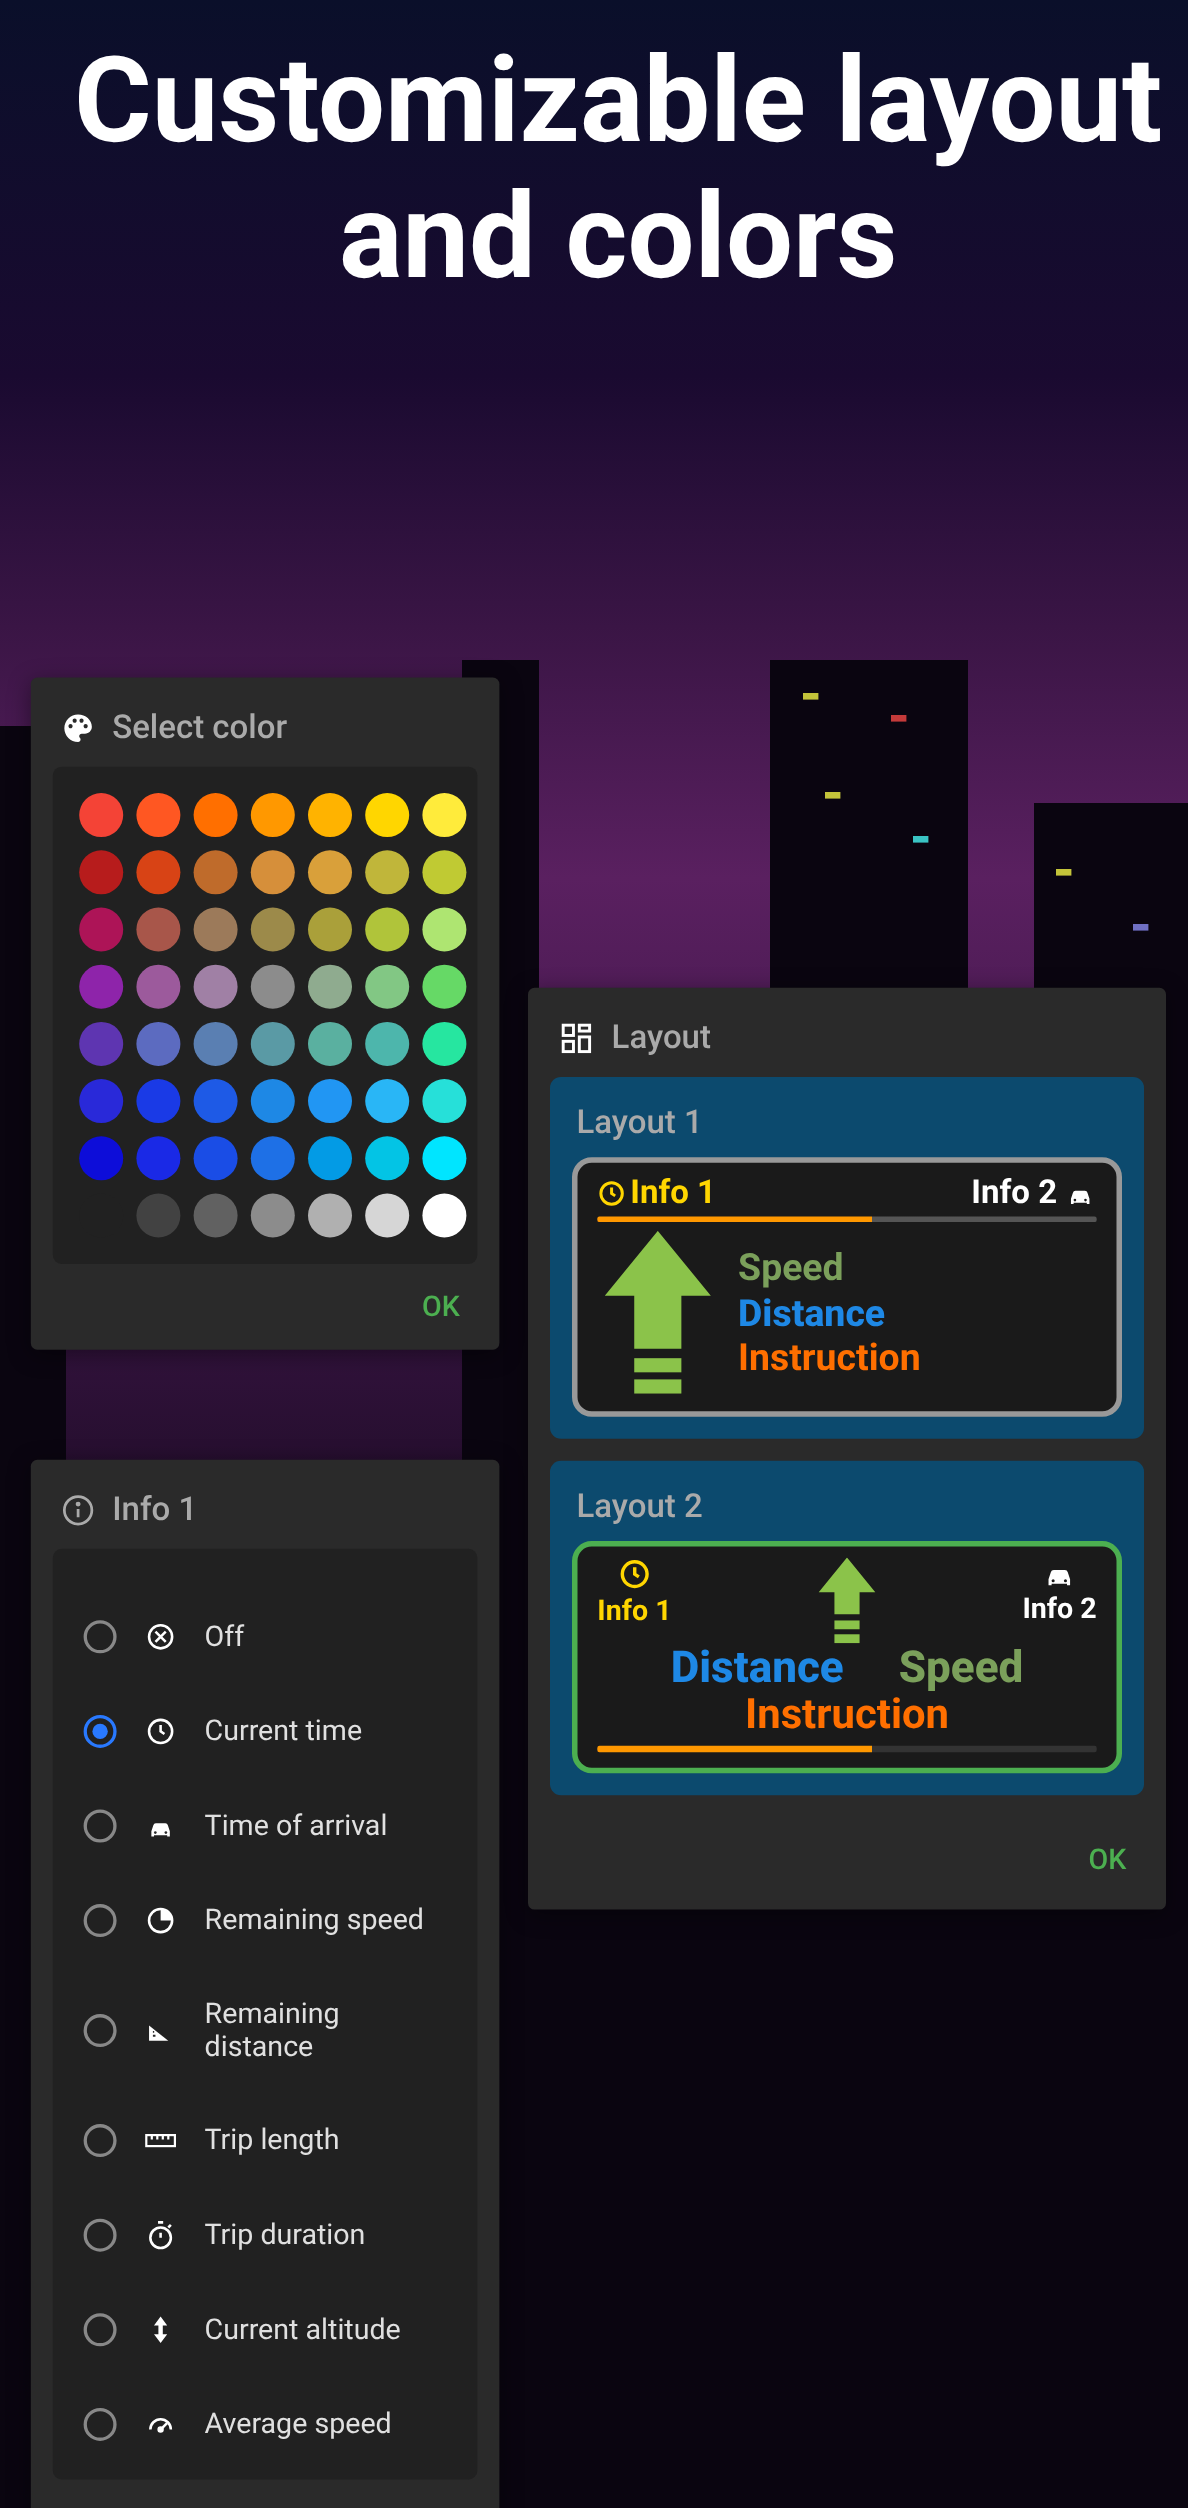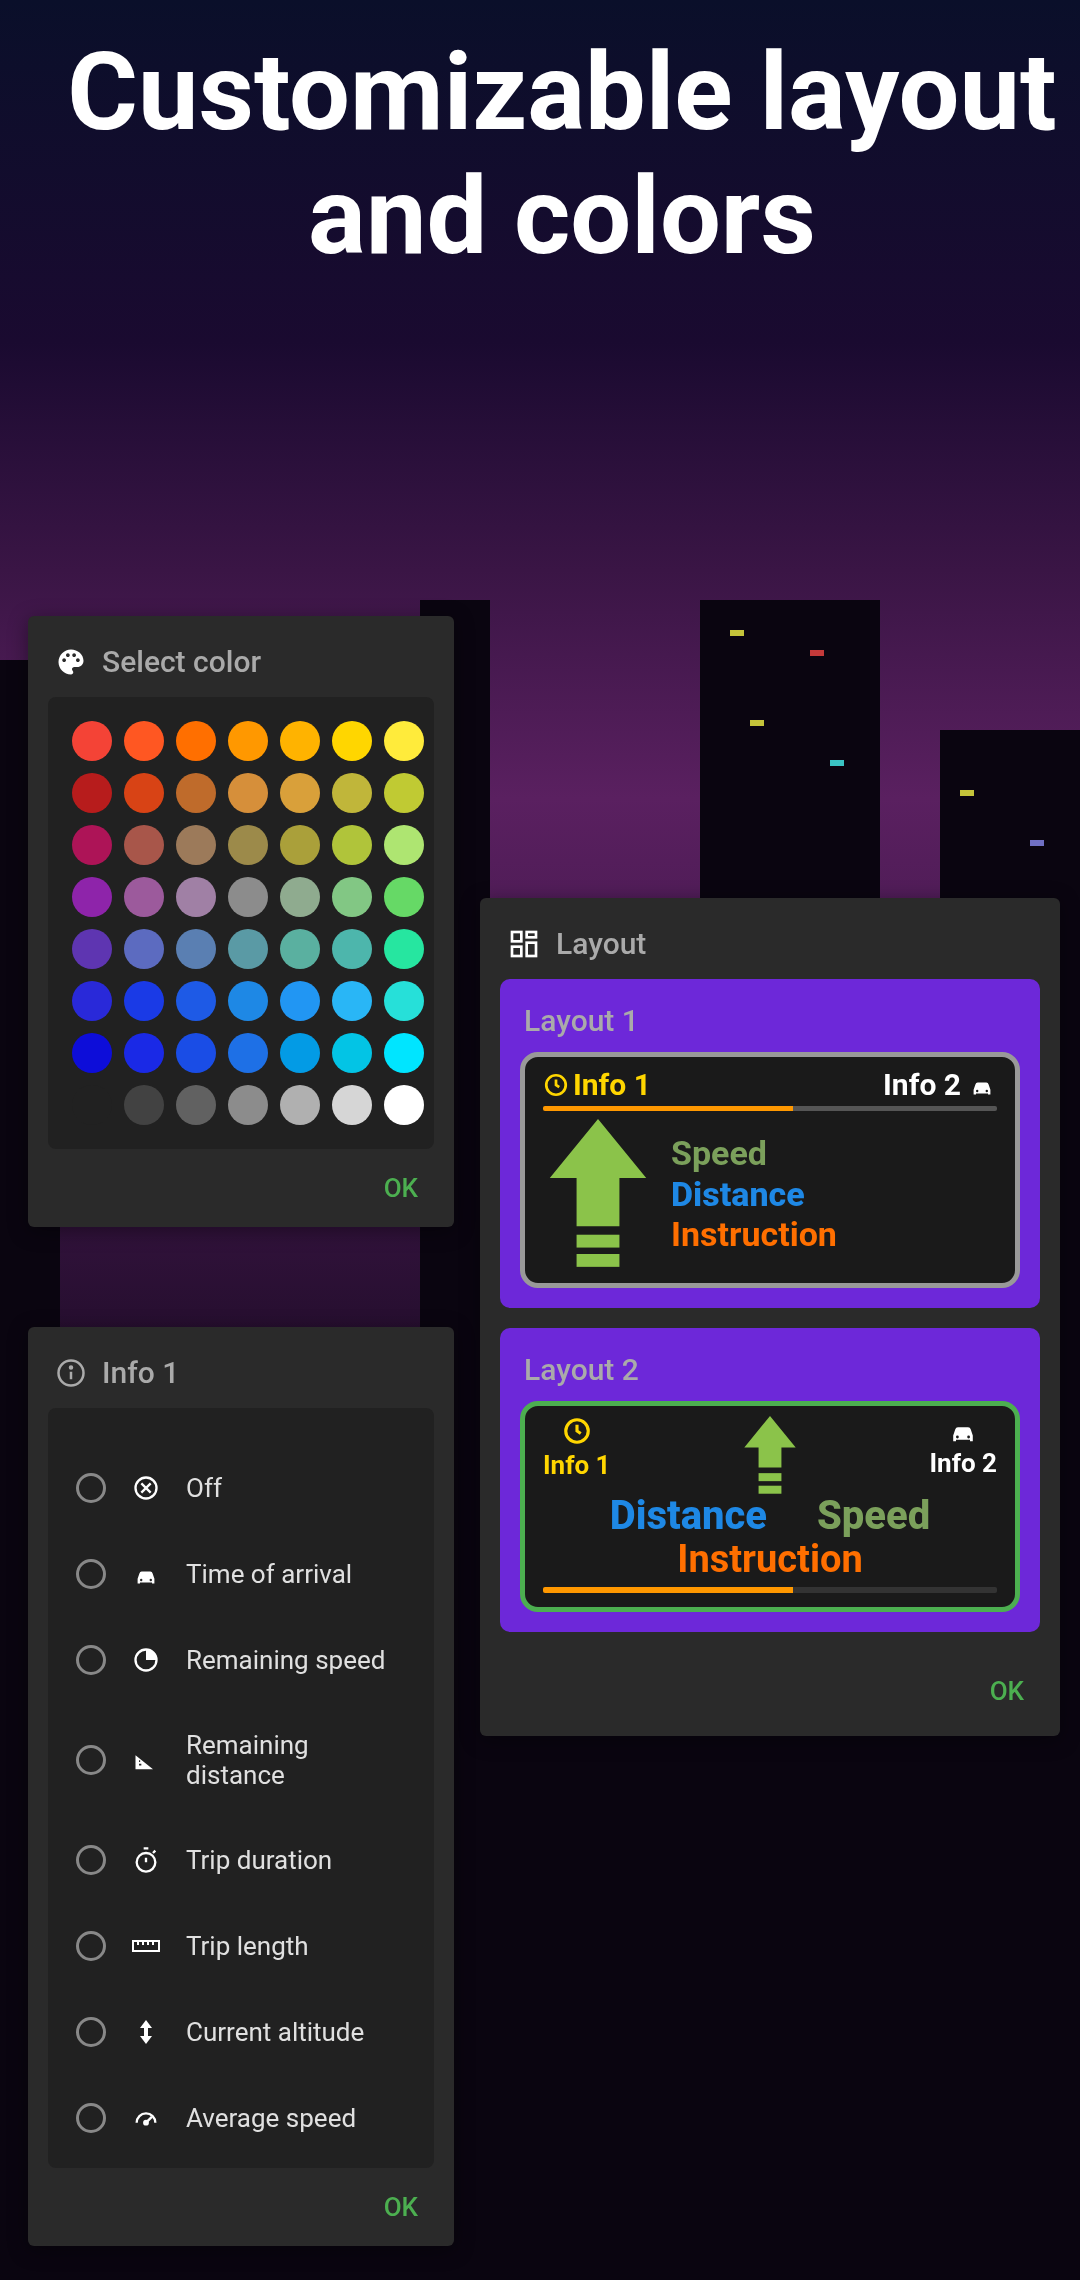--- a/index.html
+++ b/index.html
@@ -119,21 +119,21 @@
 
   
   #layout-panel { left: 480px; top: 898px; width: 580px; padding-bottom: 6px;}
   .layout-section-title {
     color: #aaa;
     font-size: 30px;
     font-weight: 500;
     padding: 20px 24px 14px;
   }
   .layout-group {
-    background: #6d28d9;
+    background: #0c4a6e;
     margin: 0 20px 20px;
     border-radius: 10px;
     padding: 4px 0 20px;
   }
   .layout-preview {
     margin: 0 20px;
     border-radius: 18px;
     border: 5px solid #999;
     background: #1a1a1a;
     padding: 10px 18px 14px;
@@ -275,20 +275,30 @@
           <div class="radio"></div>
           <div class="row-icon">
             <svg width="28" height="28" viewBox="0 0 24 24" fill="none" stroke="#fff" stroke-width="2">
               <circle cx="12" cy="12" r="9"></circle>
               <path d="M8 8l8 8M16 8l-8 8"></path>
             </svg>
           </div>
           <div class="row-label">Off</div>
         </div>
         <div class="radio-row">
+          <div class="radio selected"></div>
+          <div class="row-icon">
+            <svg width="28" height="28" viewBox="0 0 24 24" fill="none" stroke="#fff" stroke-width="2">
+              <circle cx="12" cy="12" r="9"></circle>
+              <path d="M12 7v5l3 2"></path>
+            </svg>
+          </div>
+          <div class="row-label">Current time</div>
+        </div>
+        <div class="radio-row">
           <div class="radio"></div>
           <div class="row-icon">
             <svg width="30" height="24" viewBox="0 0 24 20" fill="#fff">
               <path d="M5 14l1.5-4.5A2 2 0 018.4 8h7.2a2 2 0 011.9 1.5L19 14v4h-2v-1H7v1H5v-4z"></path>
               <circle cx="8" cy="15" r="1" fill="#2a2a2a"></circle>
               <circle cx="16" cy="15" r="1" fill="#2a2a2a"></circle>
             </svg>
           </div>
           <div class="row-label">Time of arrival</div>
         </div>
@@ -308,36 +318,36 @@
             <svg width="28" height="28" viewBox="0 0 24 24" fill="#fff">
               <path d="M3 20 L3 8 L18 20 Z"></path>
               <path d="M6 16h2M6 13h1" stroke="#2a2a2a" stroke-width="1.5"></path>
             </svg>
           </div>
           <div class="row-label">Remaining distance</div>
         </div>
         <div class="radio-row">
           <div class="radio"></div>
           <div class="row-icon">
+            <svg width="30" height="18" viewBox="0 0 30 18" fill="none" stroke="#fff" stroke-width="2">
+              <rect x="2" y="4" width="26" height="10"></rect>
+              <path d="M7 4v4M12 4v4M17 4v4M22 4v4"></path>
+            </svg>
+          </div>
+          <div class="row-label">Trip length</div>
+        </div>
+        <div class="radio-row">
+          <div class="radio"></div>
+          <div class="row-icon">
             <svg width="28" height="28" viewBox="0 0 24 24" fill="none" stroke="#fff" stroke-width="2">
               <circle cx="12" cy="14" r="8"></circle>
               <path d="M12 10v4M10 2h4M18 6l2-2"></path>
             </svg>
           </div>
           <div class="row-label">Trip duration</div>
-        </div>
-        <div class="radio-row">
-          <div class="radio"></div>
-          <div class="row-icon">
-            <svg width="30" height="18" viewBox="0 0 30 18" fill="none" stroke="#fff" stroke-width="2">
-              <rect x="2" y="4" width="26" height="10"></rect>
-              <path d="M7 4v4M12 4v4M17 4v4M22 4v4"></path>
-            </svg>
-          </div>
-          <div class="row-label">Trip length</div>
         </div>
         <div class="radio-row">
           <div class="radio"></div>
           <div class="row-icon">
             <svg width="20" height="28" viewBox="0 0 20 28" fill="#fff">
               <path d="M10 2 L16 10 L12 10 L12 18 L16 18 L10 26 L4 18 L8 18 L8 10 L4 10 Z"></path>
             </svg>
           </div>
           <div class="row-label">Current altitude</div>
         </div>

